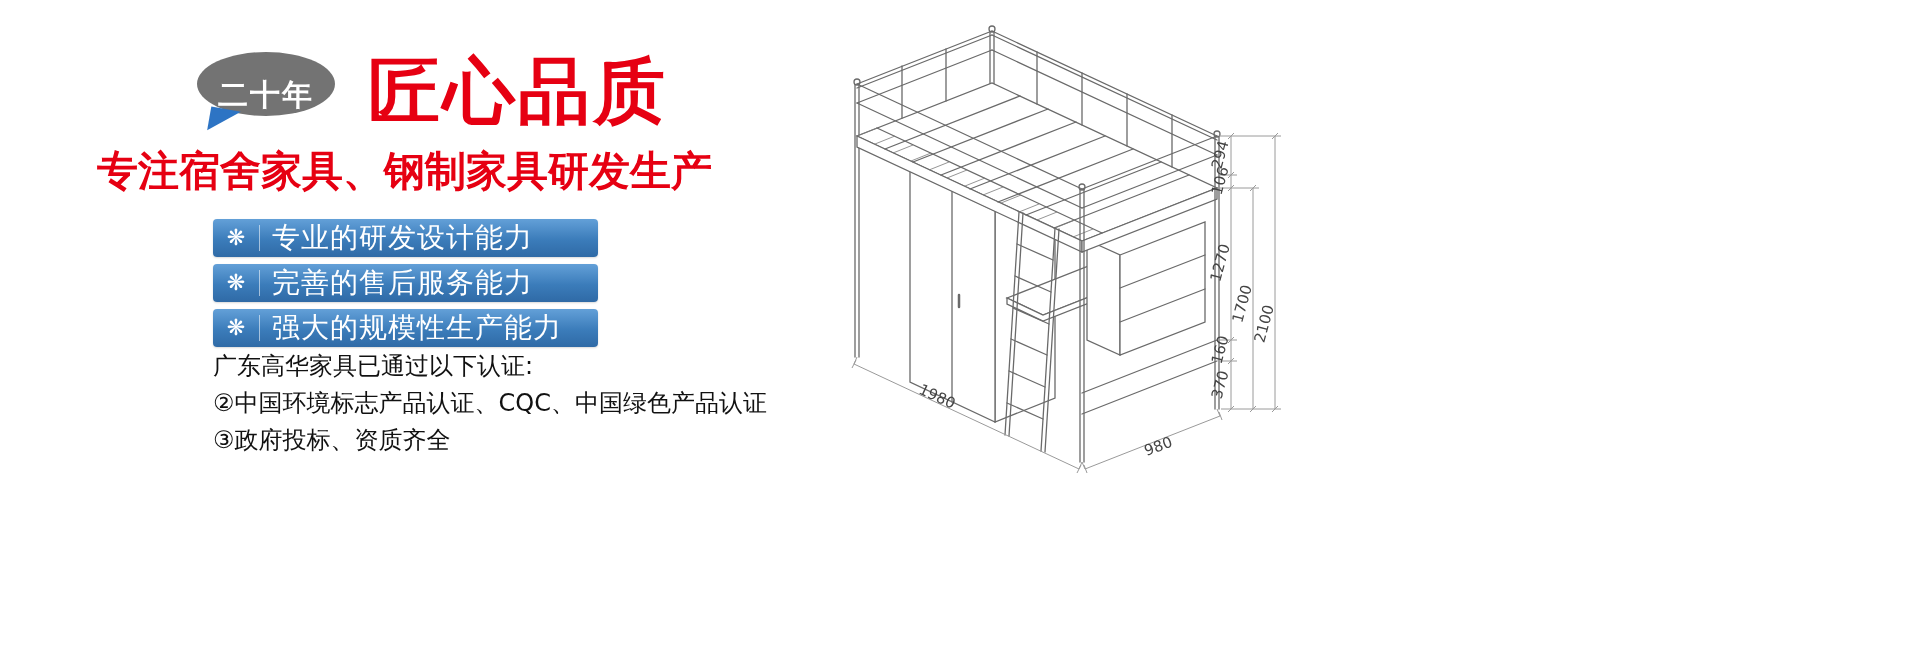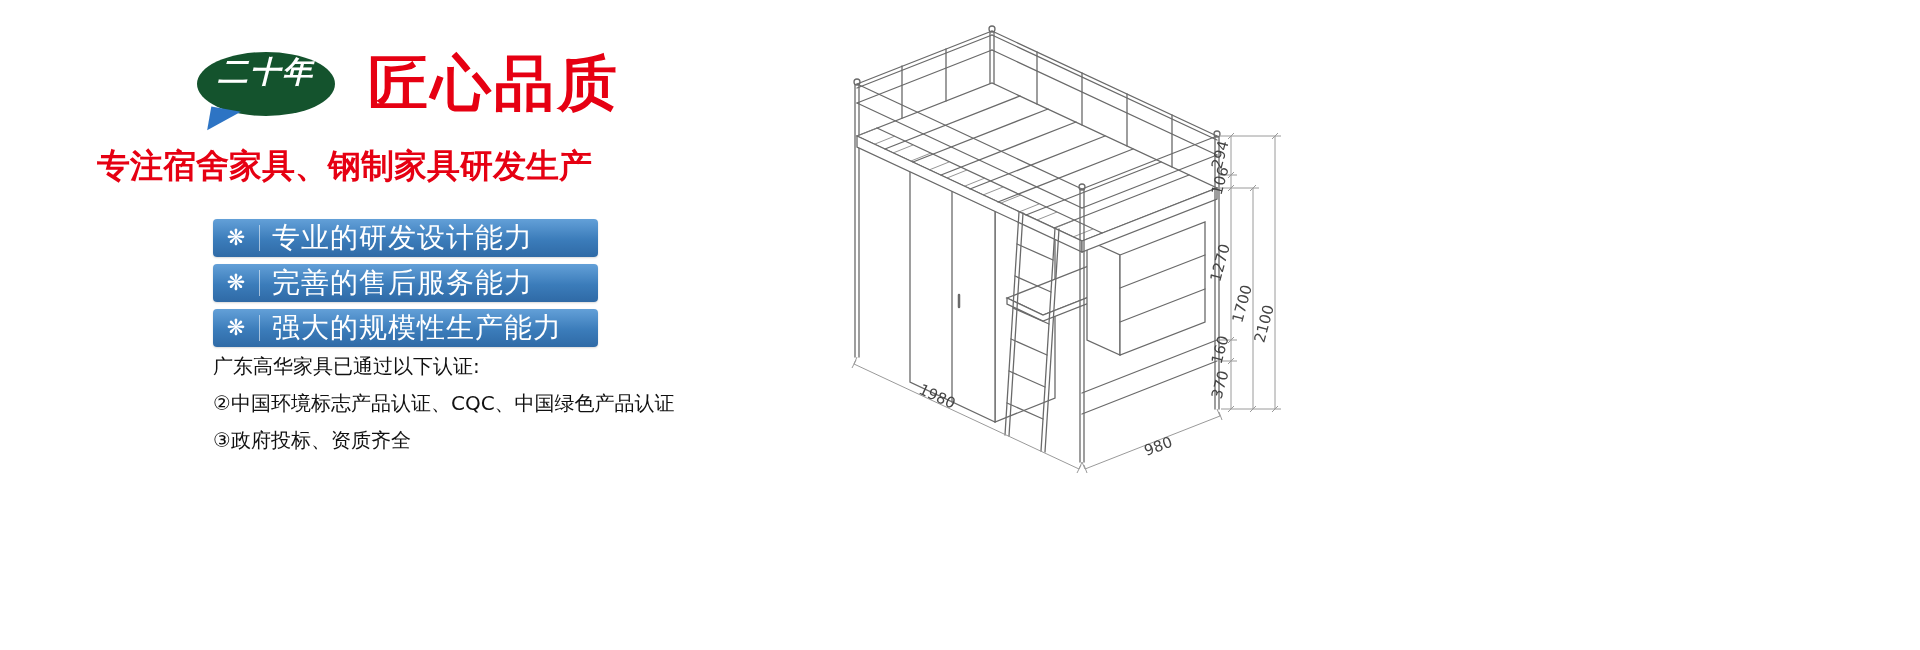--- a/index.html
+++ b/index.html
@@ -4,53 +4,53 @@
 <style>
   * { margin:0; padding:0; box-sizing:border-box; }
   body { background:#fff; }
   .page {
     position:relative; width:1920px; height:650px; background:#ffffff;
     font-family:"DejaVu Sans","Liberation Sans",sans-serif; overflow:hidden;
   }
   
   .bubble {
     position:absolute; left:197px; top:52px; width:138px; height:64px;
-    background:#14532d; border-radius:50%;
-    display:flex; align-items:flex-start; justify-content:center;
-    color:#fff; font-size:30px; font-weight:bold; letter-spacing:2px; z-index:2;font-style:italic;
+    background:#737373; border-radius:50%;
+    display:flex; align-items:flex-end; justify-content:center;
+    color:#fff; font-size:30px; font-weight:bold; letter-spacing:2px; z-index:2;
   }
   .bubble-tail {
     position:absolute; left:12px; bottom:-17px; width:0; height:0;
     border-top:24px solid #2d74c4; border-right:30px solid transparent;
     transform:rotate(10deg);
   }
   .hero-title {
     position:absolute; left:368px; top:44px;
-    font-size:60px; font-weight:900; color:#e60012; letter-spacing:3px;
+    font-size:72px; font-weight:900; color:#e60012; letter-spacing:3px;
     white-space:nowrap;
   }
   .hero-subtitle {
     position:absolute; left:97px; top:144px;
-    font-size:33px; font-weight:bold; color:#e60012; letter-spacing:0px;
+    font-size:41px; font-weight:bold; color:#e60012; letter-spacing:0px;
     white-space:nowrap;
   }
   .features { position:absolute; left:213px; top:219px; width:385px; }
   .feature {
     height:38px; margin-bottom:7px; border-radius:4px;
     background:linear-gradient(180deg,#63a0d8 0%,#3b7cba 55%,#2f6aa6 100%);
     display:flex; align-items:center; color:#fff;
     box-shadow:0 1px 2px rgba(0,0,0,.15);
   }
   .f-icon { width:46px; text-align:center; font-size:22px; line-height:38px; }
   .f-label {
     font-size:28px; padding-left:12px; line-height:26px; letter-spacing:1px;
     border-left:1px solid rgba(255,255,255,.55); white-space:nowrap;
   }
   .certs { position:absolute; left:213px; top:354px; color:#111; }
-  .cert-line { font-size:20px; line-height:25px; margin-bottom:12px; white-space:nowrap; }
+  .cert-line { font-size:24px; line-height:25px; margin-bottom:12px; white-space:nowrap; }
   
   .diagram { position:absolute; left:835px; top:5px; width:480px; height:475px; }
   .s    { stroke:#6a6a6a; stroke-width:1.3; fill:none; stroke-linecap:round; }
   .sw   { stroke:#6a6a6a; stroke-width:1.3; fill:#ffffff; }
   .thin { stroke:#7a7a7a; stroke-width:0.8; fill:none; }
   .dim  { stroke:#9a9a9a; stroke-width:1; fill:none; }
   .dimtxt { fill:#444; font-size:15px; text-anchor:middle; font-family:"DejaVu Sans","Liberation Sans",sans-serif; }
 </style>
 </head>
 <body>

